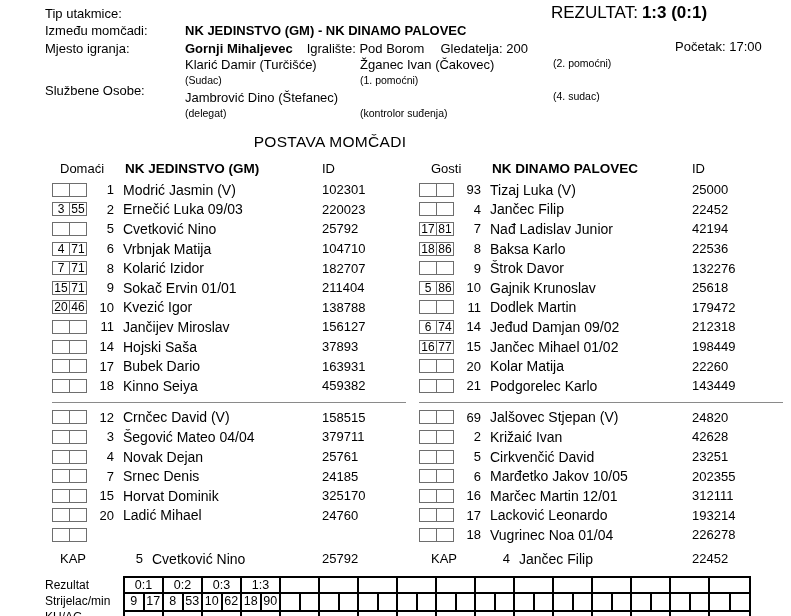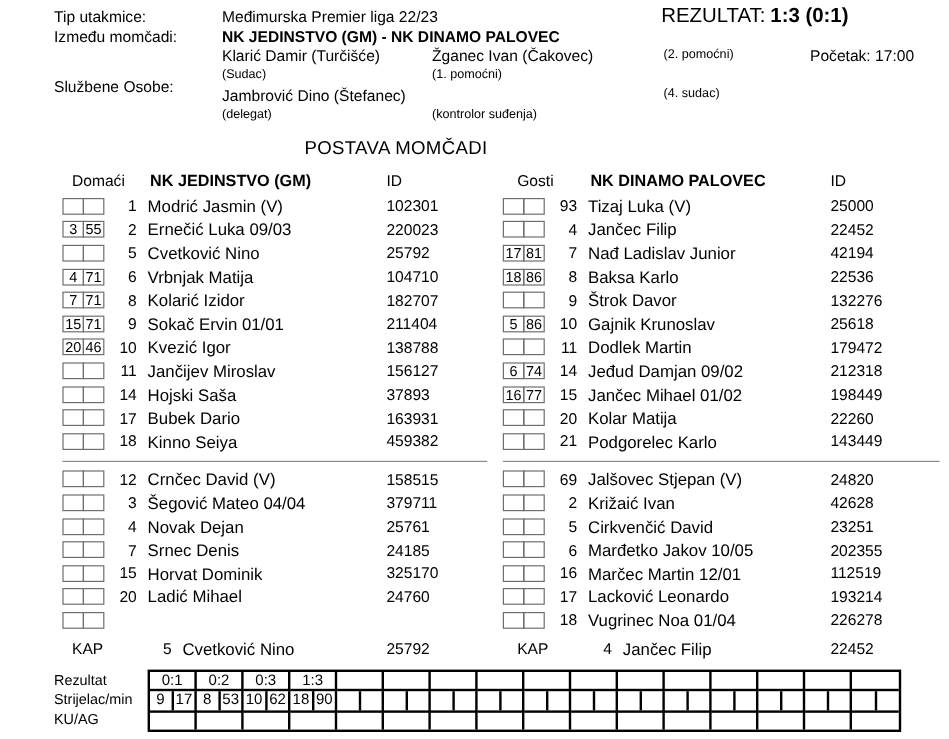--- a/index.html
+++ b/index.html
@@ -64,25 +64,30 @@
   .sg-row > :last-child { border-right:none; }
 </style>
 </head>
 <body>
 
 <div class="page">
 
   <div class="hdr">
     <div class="hrow r1">
       <span class="hlabel">Tip utakmice:</span>
-      <span class="hval">Međimurska Premier liga 22/23</span>
     </div>
     <div class="hrow r2">
       <span class="hlabel">Između momčadi:</span>
       <span class="hval b">NK JEDINSTVO (GM) - NK DINAMO PALOVEC</span>
+    </div>
+    <div class="hrow r3">
+      <span class="hlabel">Mjesto igranja:</span>
+      <span class="hval b">Gornji Mihaljevec</span>
+      <span class="venue-extra">Igralište: Pod Borom</span>
+      <span class="venue-extra2">Gledatelja: 200</span>
     </div>
     <div class="hrow">
       <span class="hlabel">Službene Osobe:</span>
       <div class="officials">
         <div class="ocol1">
           <div class="oname">Klarić Damir (Turčišće)</div>
           <div class="orole">(Sudac)</div>
           <div class="oname">Jambrović Dino (Štefanec)</div>
           <div class="orole">(delegat)</div>
         </div>
@@ -368,21 +373,21 @@
     <span class="box"></span>
     <span class="num">6</span>
     <span class="pname">Marđetko Jakov 10/05</span>
     <span class="pid">202355</span>
   </div>
           <div class="prow">
     <span class="box"></span>
     <span class="box"></span>
     <span class="num">16</span>
     <span class="pname">Marčec Martin 12/01</span>
-    <span class="pid">112519</span>
+    <span class="pid">312111</span>
   </div>
           <div class="prow">
     <span class="box"></span>
     <span class="box"></span>
     <span class="num">17</span>
     <span class="pname">Lacković Leonardo</span>
     <span class="pid">193214</span>
   </div>
           <div class="prow">
     <span class="box"></span>

